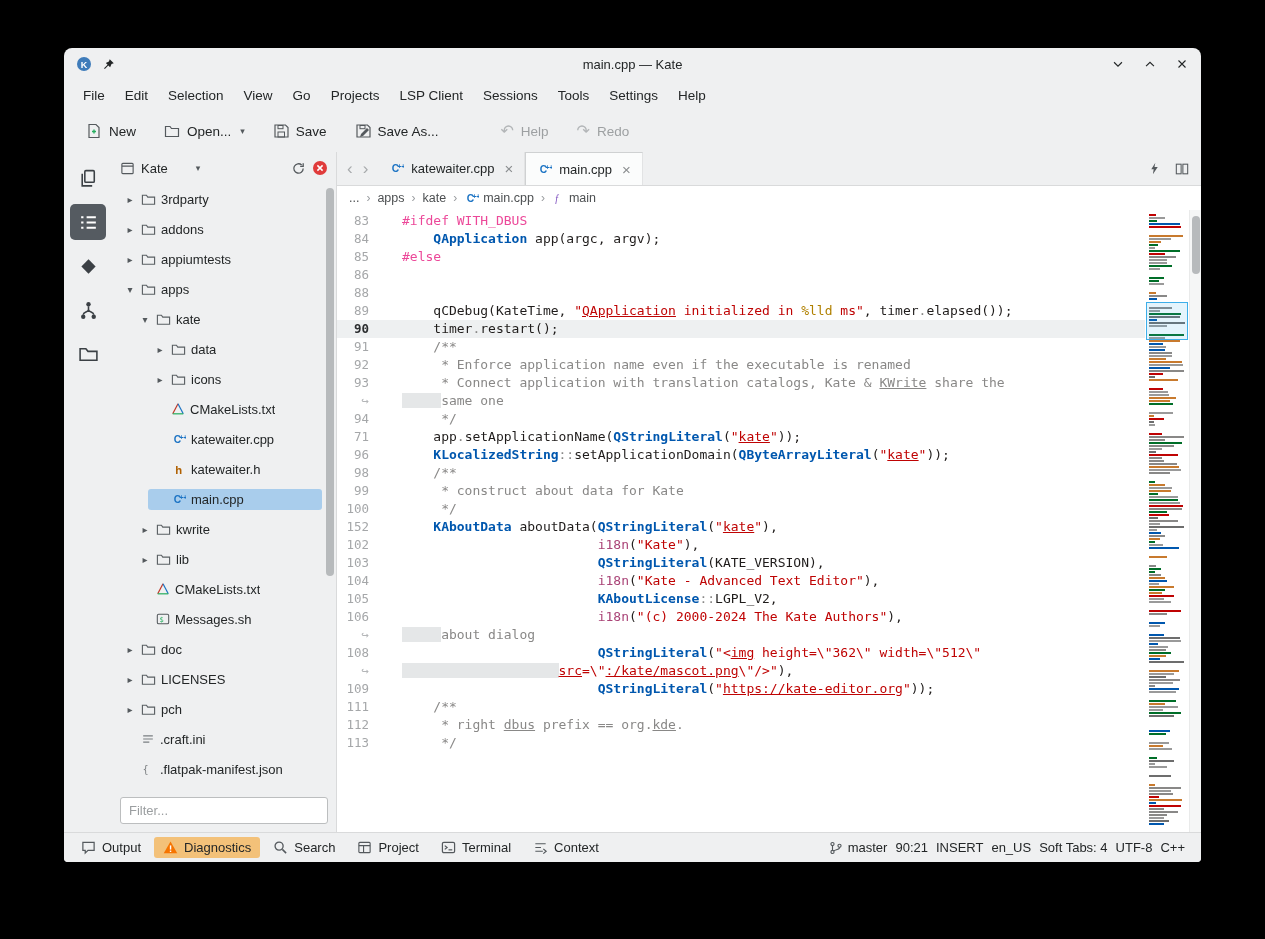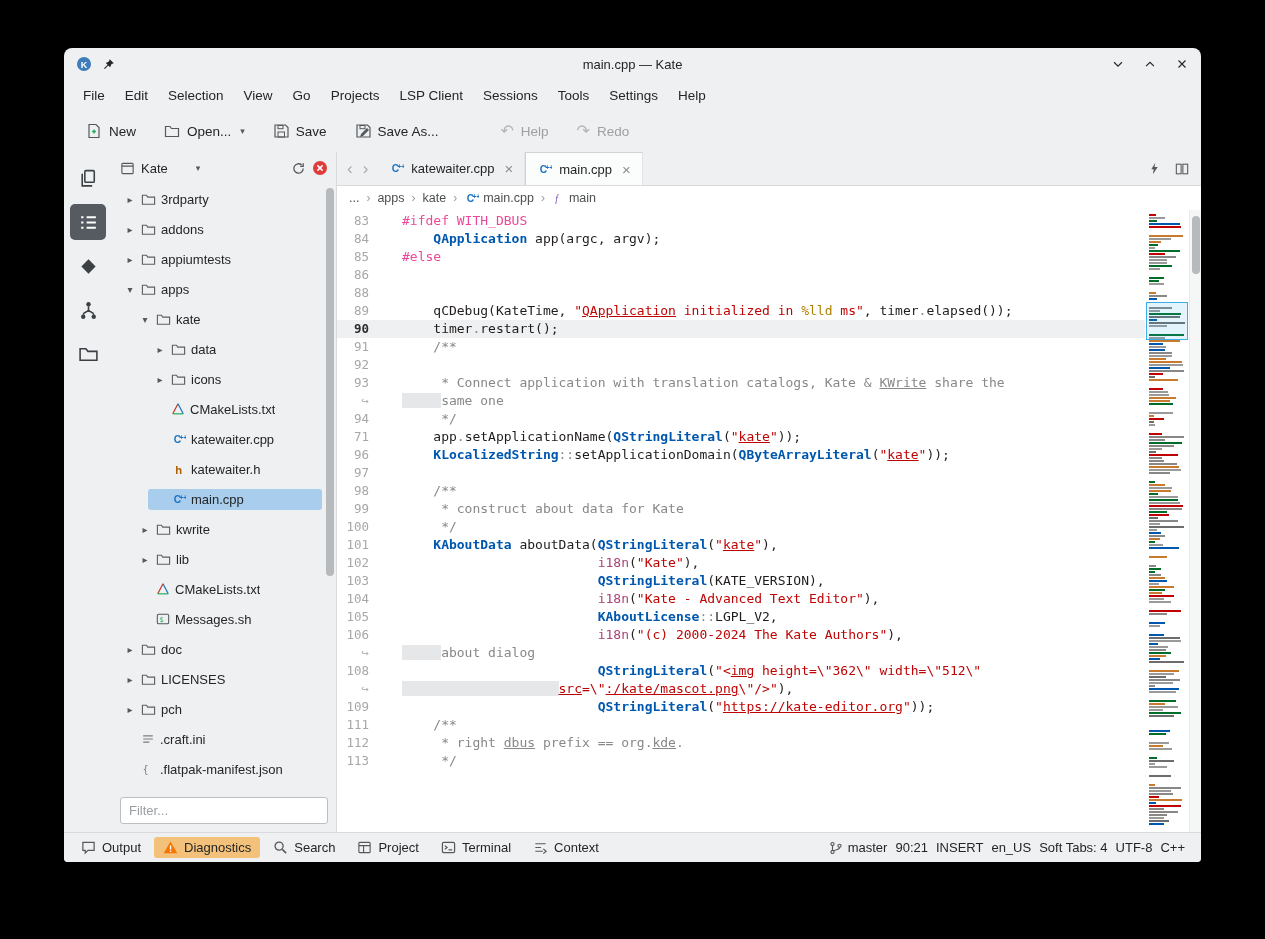--- a/index.html
+++ b/index.html
@@ -634,20 +634,21 @@
             <div class="code-row current" data-name="code-line">
               <span class="gut-num current" data-name="line-number">90</span>
               <span class="code-text" data-name="code-text"><span class="seg-n" data-name="code-token">    timer</span><span class="seg-g" data-name="code-token">.</span><span class="seg-n" data-name="code-token">restart();</span></span>
             </div>
             <div class="code-row" data-name="code-line">
               <span class="gut-num" data-name="line-number">91</span>
               <span class="code-text" data-name="code-text"><span class="seg-c" data-name="code-token">    /**</span></span>
             </div>
             <div class="code-row" data-name="code-line">
               <span class="gut-num" data-name="line-number">92</span>
+              <span class="code-text" data-name="code-text"><span class="seg-c" data-name="code-token">     * Enforce application name even if the executable is renamed</span></span>
             </div>
             <div class="code-row" data-name="code-line">
               <span class="gut-num" data-name="line-number">93</span>
               <span class="code-text" data-name="code-text"><span class="seg-c" data-name="code-token">     * Connect application with translation catalogs, Kate &amp; </span><span class="seg-cu" data-name="code-token">KWrite</span><span class="seg-c" data-name="code-token"> share the</span></span>
             </div>
             <div class="code-row" data-name="code-line">
               <span class="gut-num wrap" data-name="wrap-marker">↪</span>
               <span class="code-text" data-name="code-text"><span class="seg-wf" data-name="code-token">     </span><span class="seg-c" data-name="code-token">same one</span></span>
             </div>
             <div class="code-row" data-name="code-line">
@@ -656,37 +657,33 @@
             </div>
             <div class="code-row" data-name="code-line">
               <span class="gut-num" data-name="line-number">71</span>
               <span class="code-text" data-name="code-text"><span class="seg-n" data-name="code-token">    app</span><span class="seg-g" data-name="code-token">.</span><span class="seg-n" data-name="code-token">setApplicationName(</span><span class="seg-t" data-name="code-token">QStringLiteral</span><span class="seg-n" data-name="code-token">(</span><span class="seg-s" data-name="code-token">"</span><span class="seg-su" data-name="code-token">kate</span><span class="seg-s" data-name="code-token">"</span><span class="seg-n" data-name="code-token">));</span></span>
             </div>
             <div class="code-row" data-name="code-line">
               <span class="gut-num" data-name="line-number">96</span>
               <span class="code-text" data-name="code-text"><span class="seg-n" data-name="code-token">    </span><span class="seg-t" data-name="code-token">KLocalizedString</span><span class="seg-g" data-name="code-token">::</span><span class="seg-n" data-name="code-token">setApplicationDomain(</span><span class="seg-t" data-name="code-token">QByteArrayLiteral</span><span class="seg-n" data-name="code-token">(</span><span class="seg-s" data-name="code-token">"</span><span class="seg-su" data-name="code-token">kate</span><span class="seg-s" data-name="code-token">"</span><span class="seg-n" data-name="code-token">));</span></span>
             </div>
             <div class="code-row" data-name="code-line">
-              <span class="gut-num" data-name="line-number">97</span>
-              <span class="code-text" data-name="code-text"></span>
-            </div>
-            <div class="code-row" data-name="code-line">
               <span class="gut-num" data-name="line-number">98</span>
               <span class="code-text" data-name="code-text"><span class="seg-c" data-name="code-token">    /**</span></span>
             </div>
             <div class="code-row" data-name="code-line">
               <span class="gut-num" data-name="line-number">99</span>
               <span class="code-text" data-name="code-text"><span class="seg-c" data-name="code-token">     * construct about data for Kate</span></span>
             </div>
             <div class="code-row" data-name="code-line">
               <span class="gut-num" data-name="line-number">100</span>
               <span class="code-text" data-name="code-text"><span class="seg-c" data-name="code-token">     */</span></span>
             </div>
             <div class="code-row" data-name="code-line">
-              <span class="gut-num" data-name="line-number">101</span>
+              <span class="gut-num" data-name="line-number">152</span>
               <span class="code-text" data-name="code-text"><span class="seg-n" data-name="code-token">    </span><span class="seg-t" data-name="code-token">KAboutData</span><span class="seg-n" data-name="code-token"> aboutData(</span><span class="seg-t" data-name="code-token">QStringLiteral</span><span class="seg-n" data-name="code-token">(</span><span class="seg-s" data-name="code-token">"</span><span class="seg-su" data-name="code-token">kate</span><span class="seg-s" data-name="code-token">"</span><span class="seg-n" data-name="code-token">),</span></span>
             </div>
             <div class="code-row" data-name="code-line">
               <span class="gut-num" data-name="line-number">102</span>
               <span class="code-text" data-name="code-text"><span class="seg-n" data-name="code-token">                         </span><span class="seg-i" data-name="code-token">i18n</span><span class="seg-n" data-name="code-token">(</span><span class="seg-s" data-name="code-token">"Kate"</span><span class="seg-n" data-name="code-token">),</span></span>
             </div>
             <div class="code-row" data-name="code-line">
               <span class="gut-num" data-name="line-number">103</span>
               <span class="code-text" data-name="code-text"><span class="seg-n" data-name="code-token">                         </span><span class="seg-t" data-name="code-token">QStringLiteral</span><span class="seg-n" data-name="code-token">(KATE_VERSION),</span></span>
             </div>

